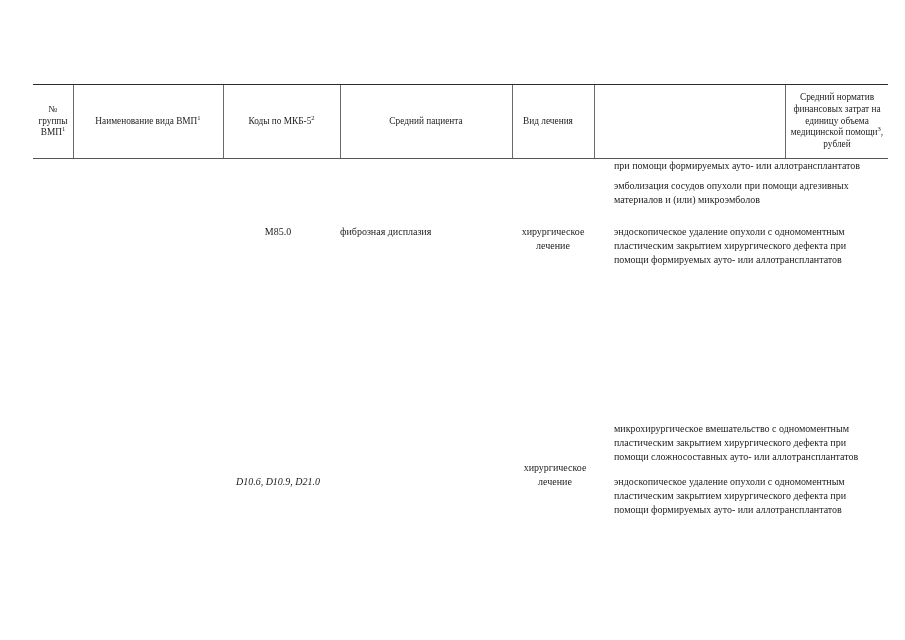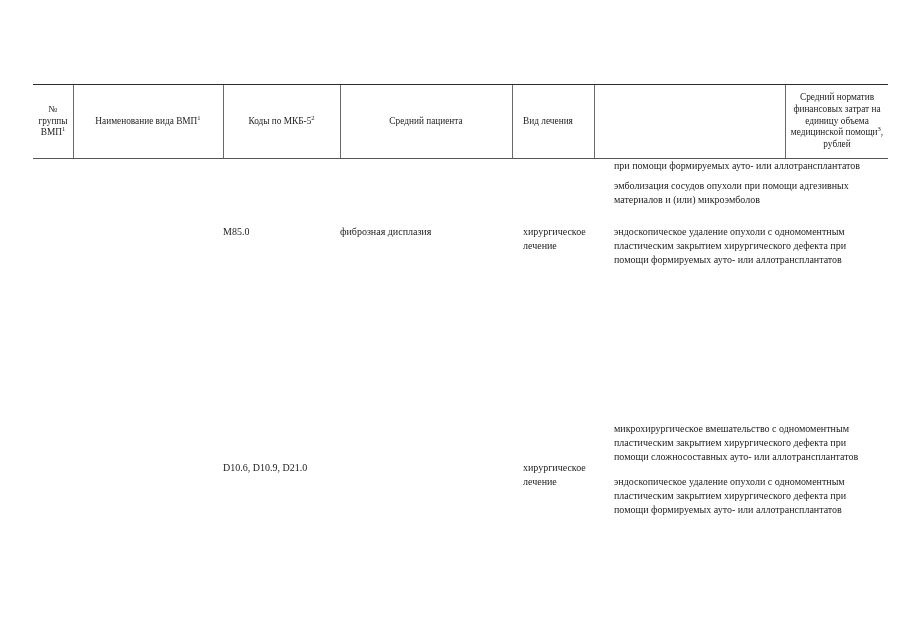--- a/index.html
+++ b/index.html
@@ -88,27 +88,27 @@
     font-size: 10px;
     line-height: 1.42;
     color: #1c1c1c;
   }
 
   .blk p {
     margin: 0 0 6px 0;
   }
   .blk p:last-child { margin-bottom: 0; }
 
-  .center { }
+  .center { text-align: center; }
   .left   { text-align: left; }
 
   
   .c-codes   { left: 190px;  width: 110px; }
   .c-model   { left: 307px;  width: 168px; }
-  .c-vid     { left: 490px;  width: 82px;  }
+  .c-vid     { left: 479px;  width: 82px;  }
   .c-method  { left: 581px;  width: 262px; }
 </style>
 </head>
 <body>
 
 <div class="page">
 
   <div class="table-wrap">
 
     <div class="thead">
@@ -171,21 +171,21 @@
       </div>
 
       <div class="blk c-vid center" style="top:66px;">
         <p>хирургическое лечение</p>
       </div>
 
       <div class="blk c-method left" style="top:66px;">
         <p>эндоскопическое удаление опухоли с одномоментным пластическим закрытием хирургического дефекта при помощи формируемых ауто- или аллотрансплантатов</p>
       </div>
 
-      <div class="blk c-codes center" style="top:302px;">
+      <div class="blk c-codes center" style="top:316px;font-style:italic;">
         <p>D10.6, D10.9, D21.0</p>
       </div>
 
 
       <div class="blk c-vid center" style="top:302px; width:86px;">
         <p>хирургическое лечение</p>
       </div>
 
       <div class="blk c-method left" style="top:241px;margin-top:22px;">
         <p>микрохирургическое вмешательство с одномоментным пластическим закрытием хирургического дефекта при помощи сложносоставных ауто- или аллотрансплантатов</p>

